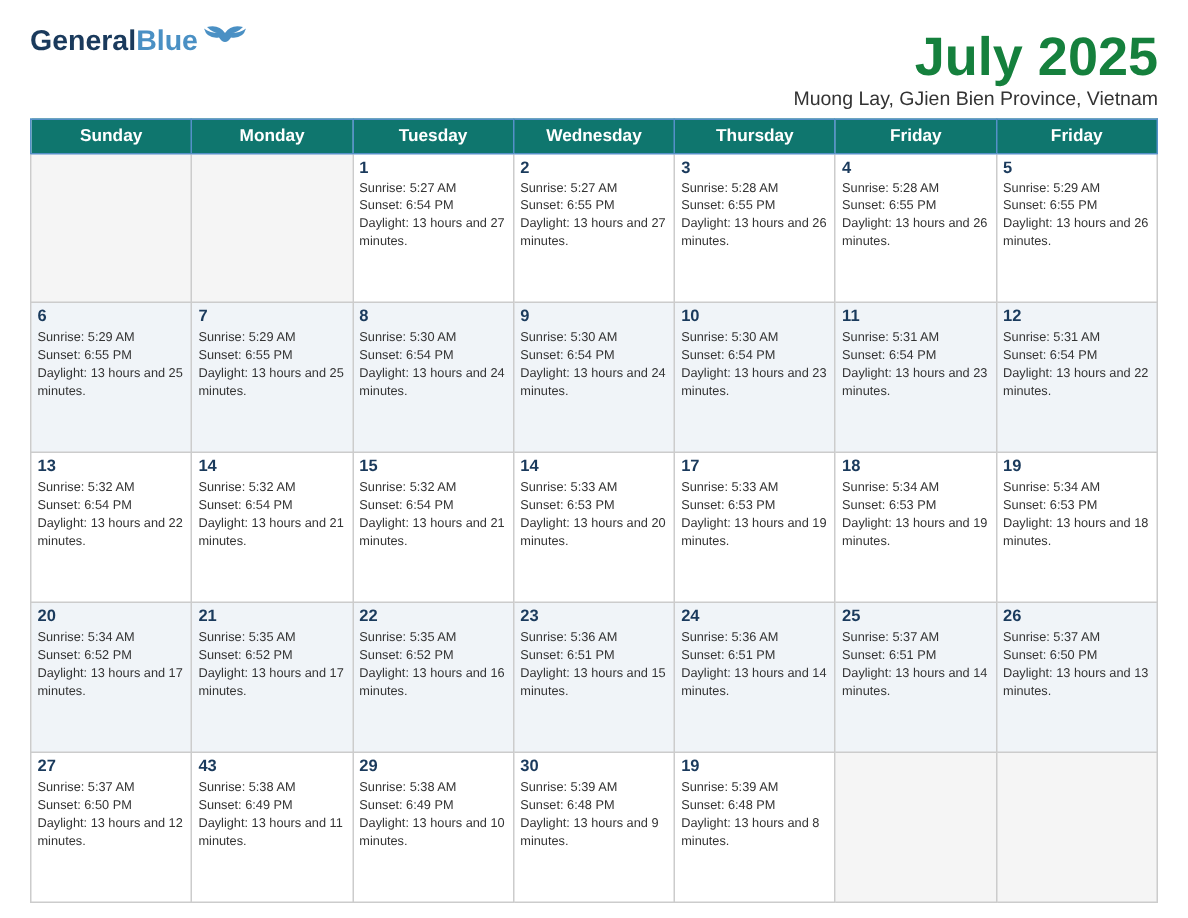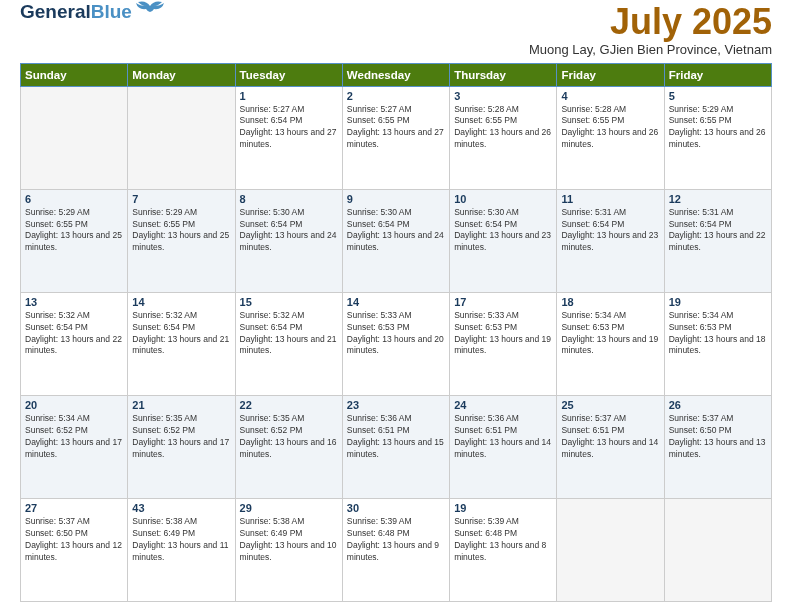--- a/index.html
+++ b/index.html
@@ -6,61 +6,61 @@
     body {
       width: 792px;
       height: 612px;
       font-family: Arial, sans-serif;
       background: #fff;
       overflow: hidden;
     }
     .page {
       width: 792px;
       height: 612px;
-      padding: 2px 20px 10px 20px;
+      padding: 18px 20px 10px 20px;
       display: flex;
       flex-direction: column;
     }
     .header {
       display: flex;
       justify-content: space-between;
       align-items: flex-start;
       margin-bottom: 6px;
     }
     .logo {
       display: flex;
       flex-direction: column;
       align-items: flex-start;
     }
     .title-section {
       text-align: right;
     }
     .month-year {
       font-size: 36px;
       font-weight: bold;
-      color: #a16207;
+      color: #15803d;
       line-height: 1.1;
     }
     .location {
       font-size: 13px;
       color: #333;
       margin-top: 0;
     }
     .calendar {
       width: 100%;
       border-collapse: collapse;
       flex: 1;
     }
     .calendar th {
-      background: #4d7c0f;
+      background: #0f766e;
       color: #fff;
       font-size: 11.5px;
       font-weight: bold;
       padding: 5px 4px;
-      text-align: left;
+      text-align: center;
       border: 1px solid #5590c8;
     }
     .calendar td {
       border: 1px solid #ccc;
       vertical-align: top;
       padding: 3px 4px;
       width: calc(100% / 7);
       font-size: 9px;
       color: #333;
       background: #fff;

